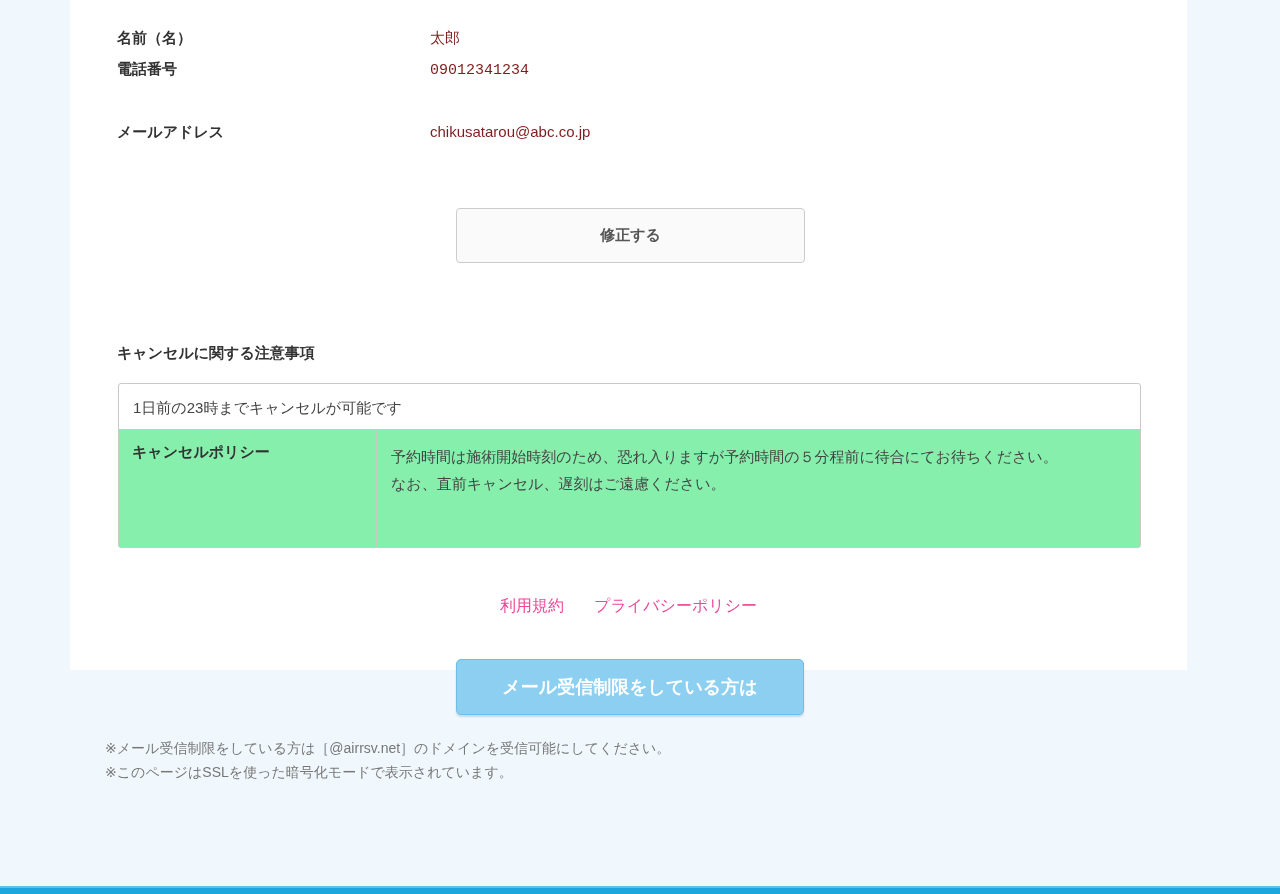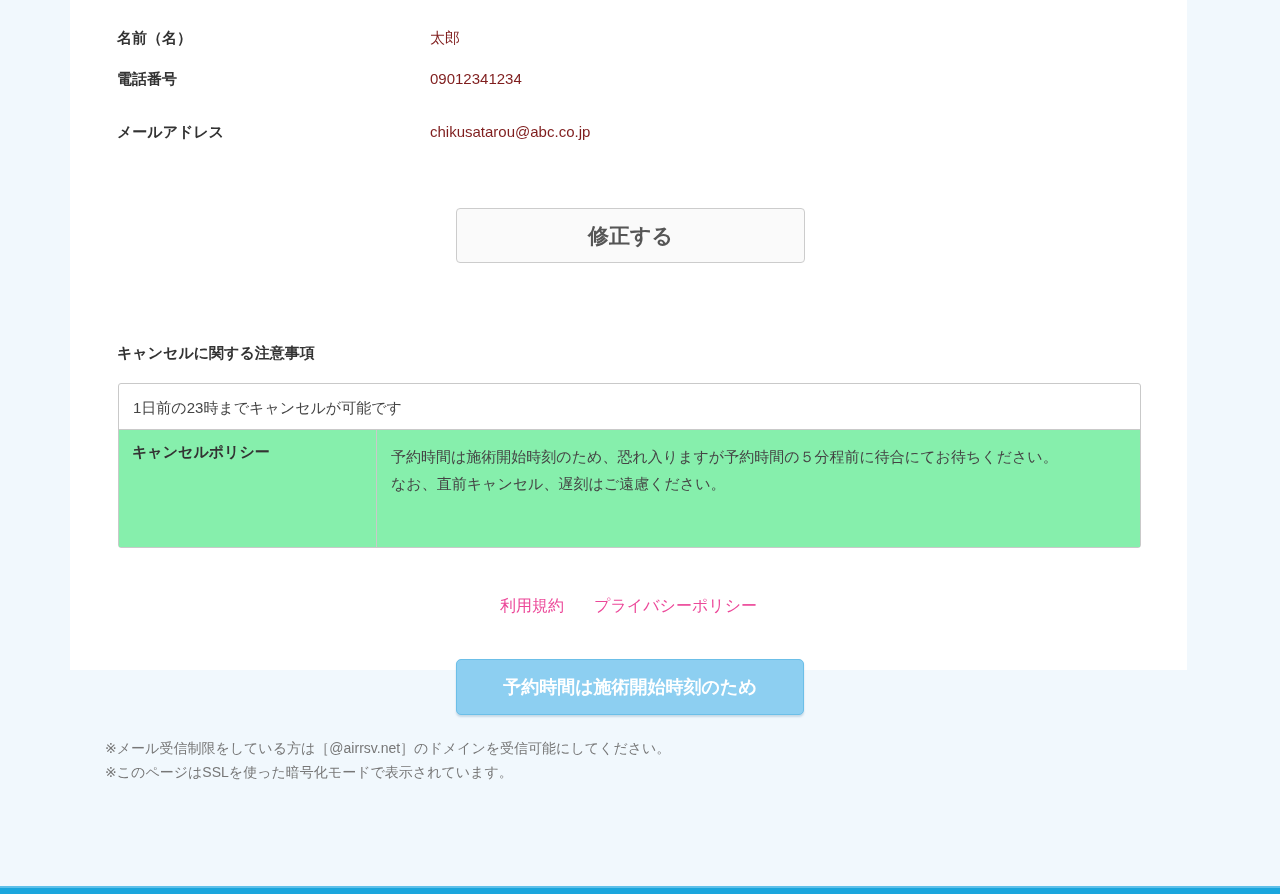--- a/index.html
+++ b/index.html
@@ -12,29 +12,29 @@
     color:#333;
   }
   .card {
     position:absolute; left:70px; top:0;
     width:1117px; height:670px;
     background:#ffffff;
   }
   
   .info-row { position:absolute; left:47px; display:flex; align-items:flex-start; }
   .info-row.r0 { top:27px; }
-  .info-row.r1 { top:68px; }
+  .info-row.r1 { top:60px;font-family:Liberation Mono, monospace; }
   .info-row.r2 { top:121px; }
   .info-label { width:313px; font-size:15px; font-weight:bold; color:#333; line-height:22px; }
   .info-value { font-size:15px; color:#7f1d1d; line-height:22px; }
   
   .edit-btn {
     position:absolute; left:386px; top:208px; width:349px; height:55px;
     background:#fafafa; border:1px solid #cccccc; border-radius:4px;
-    font-family:inherit; font-size:21px; font-weight:bold; color:#555;
+    font-family:inherit; font-size:15px; font-weight:bold; color:#555;
     cursor:pointer;
   }
   
   .cancel-heading { position:absolute; left:47px; top:344px; font-size:15px; font-weight:bold; color:#333; }
   .cancel-table {
     position:absolute; left:48px; top:383px; width:1023px;
     border:1px solid #c9c9c9; border-radius:3px; background:#fff;
   }
   .ct-row { display:flex; }
   .ct-row.row-0 { border-bottom:1px solid #c9c9c9; min-height:46px; }
@@ -102,21 +102,21 @@
         <div>なお、直前キャンセル、遅刻はご遠慮ください。</div>
       </div>
     </div>
   </div>
 
   <div class="links-row">
     <a class="policy-link">利用規約</a>
     <a class="policy-link">プライバシーポリシー</a>
   </div>
 
-  <button class="confirm-btn">予約時間は施術開始時刻のため</button>
+  <button class="confirm-btn">メール受信制限をしている方は</button>
 
   <div class="notes">
     <div class="note-line">※メール受信制限をしている方は［@airrsv.net］のドメインを受信可能にしてください。</div>
     <div class="note-line">※このページはSSLを使った暗号化モードで表示されています。</div>
   </div>
 
 </div>
 
 <div class="footer-bar"></div>
 

